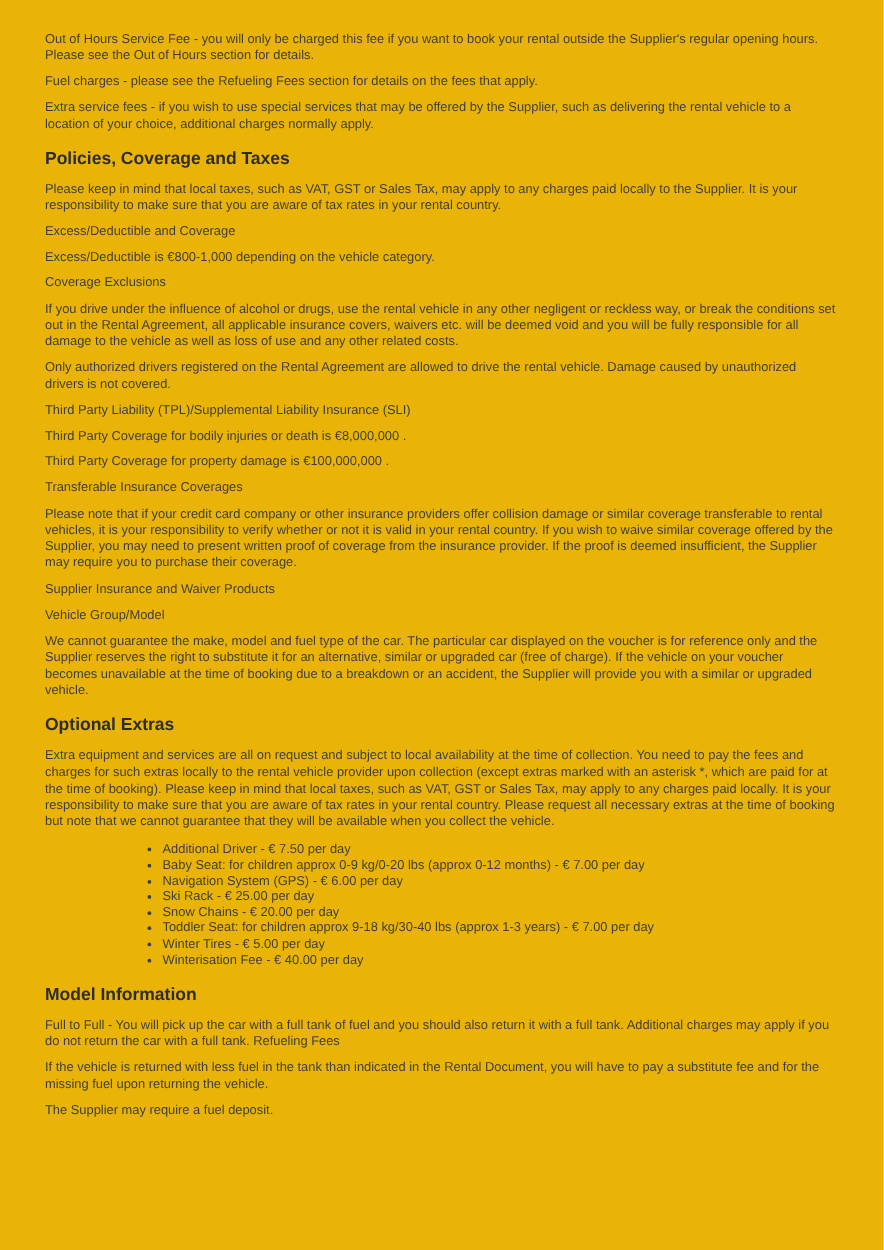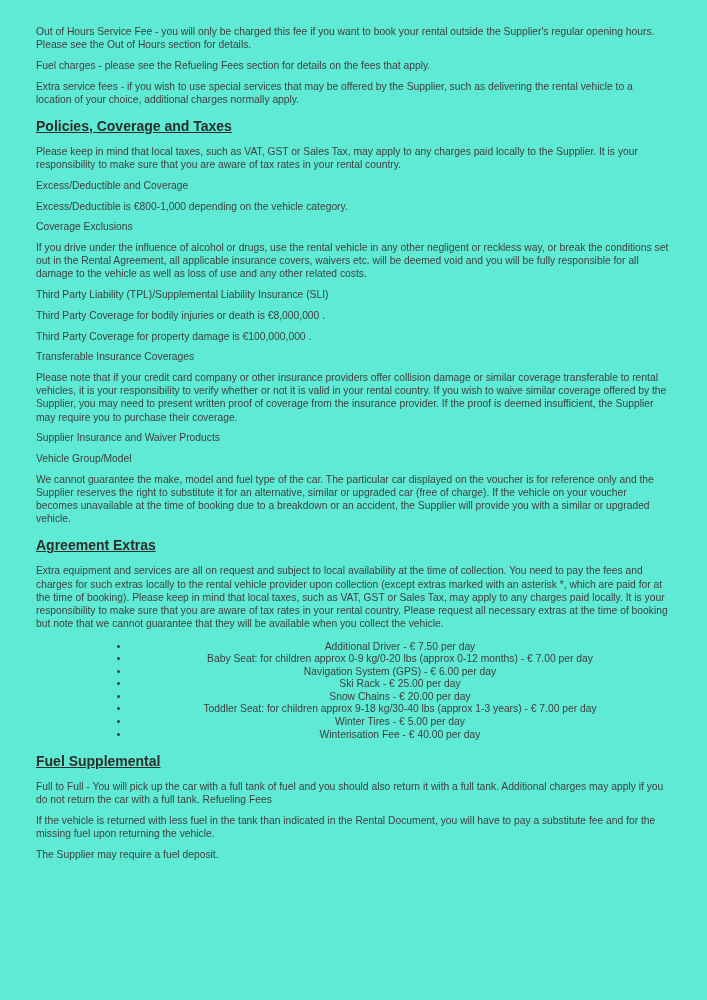--- a/index.html
+++ b/index.html
@@ -5,44 +5,42 @@
   * { margin: 0; padding: 0; box-sizing: border-box; }
   html, body { background: #ffffff; }
   body {
     width: 707px;
     font-family: "Liberation Sans", sans-serif;
   }
   .page {
     width: 707px;
     height: 1000px;
     overflow: hidden;
-    background: #5eead4;
+    background: #eab308;
   }
   .doc {
     padding: 25px 37px 30px 36px;
     color: #3f3f3f;
     font-size: 10.3px;
     line-height: 13.2px;
   }
   .doc p {
     margin: 0 0 7.5px 0;
   }
   .doc h2 {
     font-size: 14px;
     line-height: 16px;
     font-weight: bold;
     color: #2d2d2d;
     margin: 12px 0 11px 0;
-    text-decoration: underline;
   }
   .doc ul {
     margin: 10px 0 10px 0;
     padding-left: 94px;
     list-style: disc;
-    text-align: center;
   }
   .doc li {
     line-height: 12.6px;
     margin: 0;
   }
 </style>
 </head>
 <body>
 
 <div class="page">
@@ -54,46 +52,47 @@
       <p>Extra service fees - if you wish to use special services that may be offered by the Supplier, such as delivering the rental vehicle to a location of your choice, additional charges normally apply.</p>
     </section>
 
     <section>
       <h2>Policies, Coverage and Taxes</h2>
       <p>Please keep in mind that local taxes, such as VAT, GST or Sales Tax, may apply to any charges paid locally to the Supplier. It is your responsibility to make sure that you are aware of tax rates in your rental country.</p>
       <p>Excess/Deductible and Coverage</p>
       <p>Excess/Deductible is €800-1,000 depending on the vehicle category.</p>
       <p>Coverage Exclusions</p>
       <p>If you drive under the influence of alcohol or drugs, use the rental vehicle in any other negligent or reckless way, or break the conditions set out in the Rental Agreement, all applicable insurance covers, waivers etc. will be deemed void and you will be fully responsible for all damage to the vehicle as well as loss of use and any other related costs.</p>
+      <p>Only authorized drivers registered on the Rental Agreement are allowed to drive the rental vehicle. Damage caused by unauthorized drivers is not covered.</p>
       <p>Third Party Liability (TPL)/Supplemental Liability Insurance (SLI)</p>
       <p>Third Party Coverage for bodily injuries or death is €8,000,000 .</p>
       <p>Third Party Coverage for property damage is €100,000,000 .</p>
       <p>Transferable Insurance Coverages</p>
       <p>Please note that if your credit card company or other insurance providers offer collision damage or similar coverage transferable to rental vehicles, it is your responsibility to verify whether or not it is valid in your rental country. If you wish to waive similar coverage offered by the Supplier, you may need to present written proof of coverage from the insurance provider. If the proof is deemed insufficient, the Supplier may require you to purchase their coverage.</p>
       <p>Supplier Insurance and Waiver Products</p>
       <p>Vehicle Group/Model</p>
       <p>We cannot guarantee the make, model and fuel type of the car. The particular car displayed on the voucher is for reference only and the Supplier reserves the right to substitute it for an alternative, similar or upgraded car (free of charge). If the vehicle on your voucher becomes unavailable at the time of booking due to a breakdown or an accident, the Supplier will provide you with a similar or upgraded vehicle.</p>
     </section>
 
     <section>
-      <h2>Agreement Extras</h2>
+      <h2>Optional Extras</h2>
       <p>Extra equipment and services are all on request and subject to local availability at the time of collection. You need to pay the fees and charges for such extras locally to the rental vehicle provider upon collection (except extras marked with an asterisk *, which are paid for at the time of booking). Please keep in mind that local taxes, such as VAT, GST or Sales Tax, may apply to any charges paid locally. It is your responsibility to make sure that you are aware of tax rates in your rental country. Please request all necessary extras at the time of booking but note that we cannot guarantee that they will be available when you collect the vehicle.</p>
       <ul>
         <li>Additional Driver - € 7.50 per day</li>
         <li>Baby Seat: for children approx 0-9 kg/0-20 lbs (approx 0-12 months) - € 7.00 per day</li>
         <li>Navigation System (GPS) - € 6.00 per day</li>
         <li>Ski Rack - € 25.00 per day</li>
         <li>Snow Chains - € 20.00 per day</li>
         <li>Toddler Seat: for children approx 9-18 kg/30-40 lbs (approx 1-3 years) - € 7.00 per day</li>
         <li>Winter Tires - € 5.00 per day</li>
         <li>Winterisation Fee - € 40.00 per day</li>
       </ul>
     </section>
 
     <section>
-      <h2>Fuel Supplemental</h2>
+      <h2>Model Information</h2>
       <p>Full to Full - You will pick up the car with a full tank of fuel and you should also return it with a full tank. Additional charges may apply if you do not return the car with a full tank. Refueling Fees</p>
       <p>If the vehicle is returned with less fuel in the tank than indicated in the Rental Document, you will have to pay a substitute fee and for the missing fuel upon returning the vehicle.</p>
       <p>The Supplier may require a fuel deposit.</p>
     </section>
 
   </div>
 </div>
 
 </body></html>

